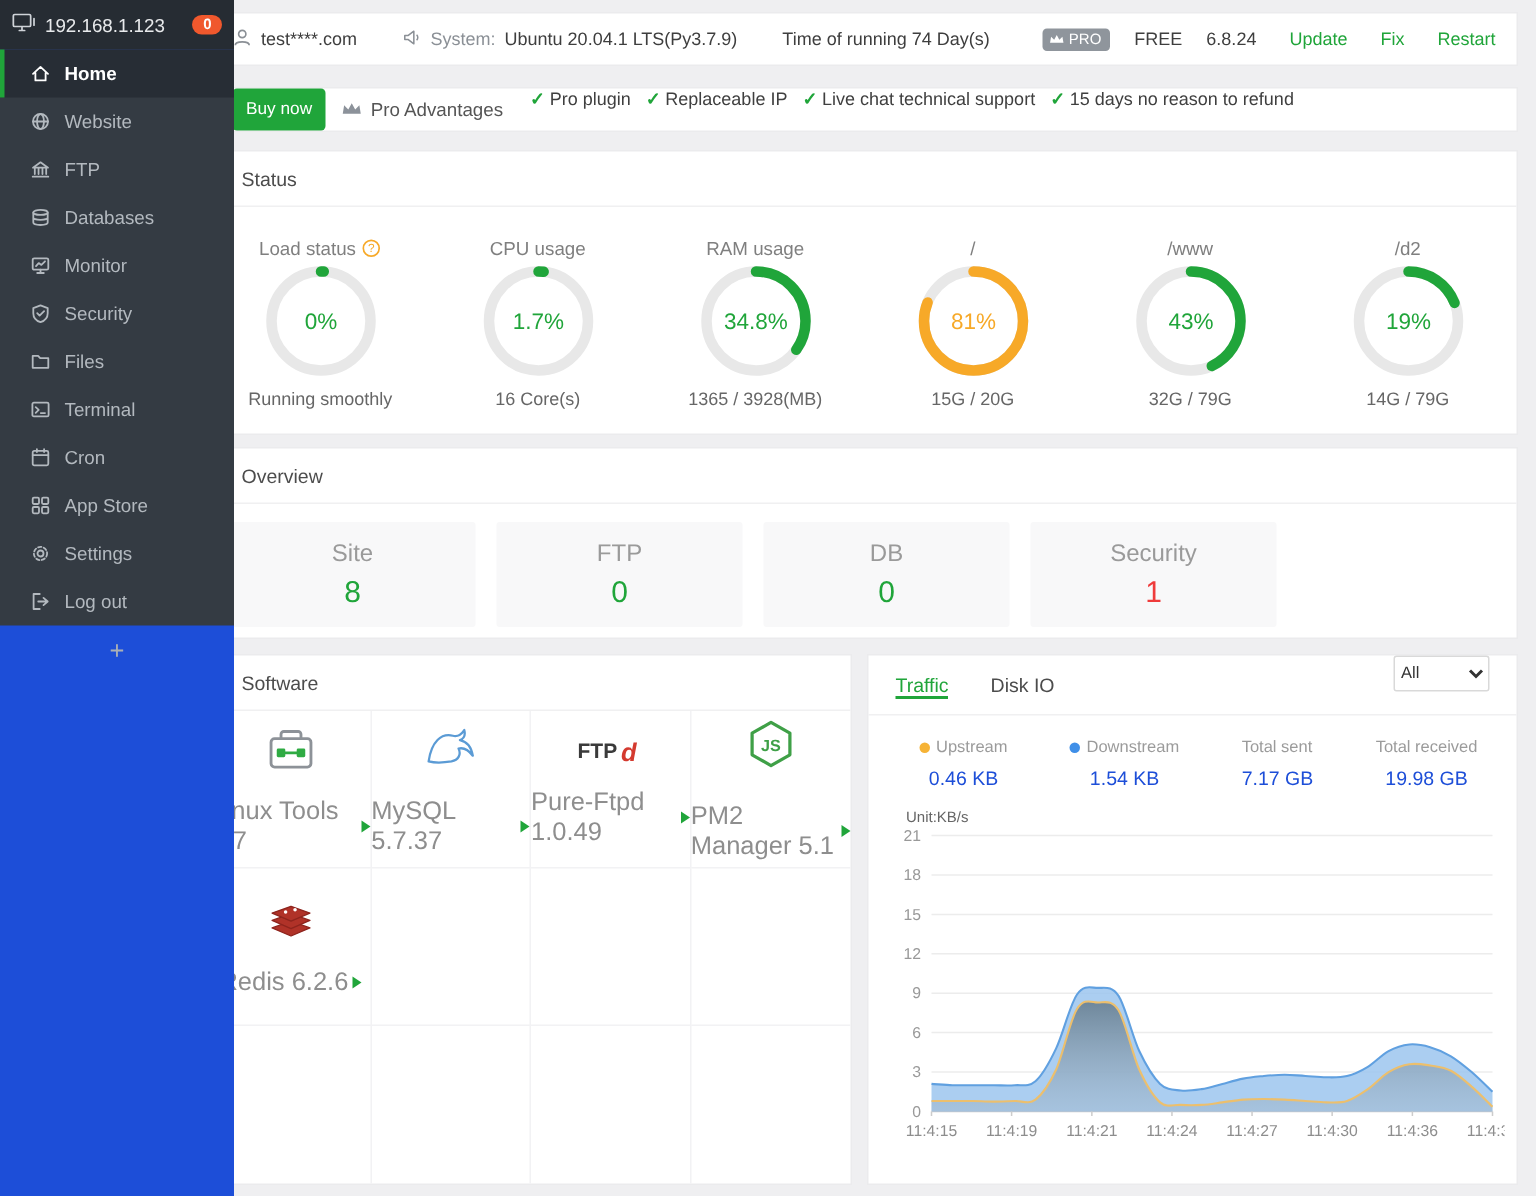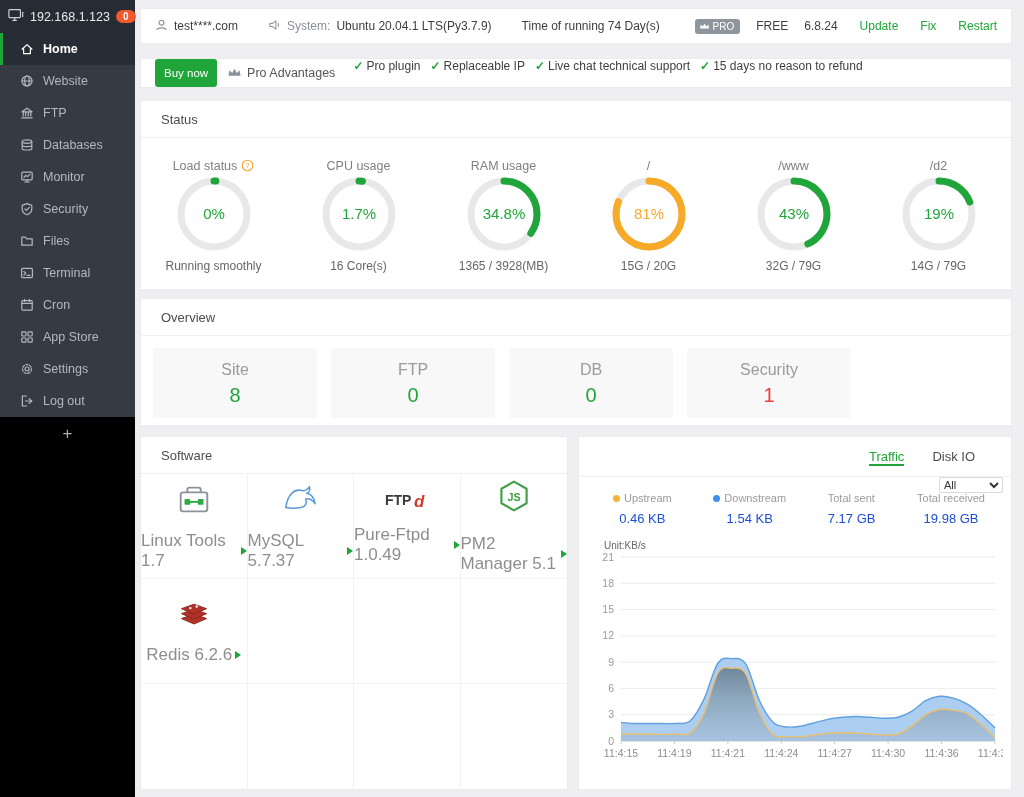--- a/index.html
+++ b/index.html
@@ -1,20 +1,20 @@
 <!DOCTYPE html>
 <html><head>
 <meta charset="utf-8">
 <style>
   * { box-sizing: border-box; margin: 0; padding: 0; }
   html,body { width:1024px; height:797px; overflow:hidden; }
   body { font-family:"Liberation Sans", sans-serif; background:#efeff1; font-size:12px; color:#444; }
 
   
-  .sidebar { position:fixed; left:0; top:0; bottom:0; width:135px; background:#000000; z-index:5; }
+  .sidebar { position:fixed; left:0; top:0; bottom:0; width:156px; background:#1d4ed8; z-index:5; }
   .sb-header { height:33px; background:#262c33; display:flex; align-items:center; padding:0 8px; gap:6px; color:#e8eaec; font-size:12.5px; cursor:pointer; }
   .sb-header .ip { flex:1; white-space:nowrap; }
   .badge { background:#f0582d; color:#fff; font-size:10px; border-radius:9px; padding:1px 7px; font-weight:bold; }
   .sb-menu { background:#343b43; }
   .sb-item { height:32px; display:flex; align-items:center; gap:9px; padding-left:17px; color:#b3b9bf; font-size:12.5px; cursor:pointer; border-left:3px solid transparent; }
   .sb-item.active { background:#272d35; color:#fff; border-left-color:#20a53a; font-weight:bold; }
   .sb-item .icn { width:14px; height:14px; display:inline-flex; }
   .sb-item svg { stroke:currentColor; fill:none; stroke-width:1.2; stroke-linecap:round; stroke-linejoin:round; }
   .sb-add { height:34px; display:flex; align-items:center; justify-content:center; color:#aab0b6; font-size:17px; cursor:pointer; }
 
@@ -64,21 +64,21 @@
   
   .app-grid { display:grid; grid-template-columns:repeat(4,1fr); }
   .app-cell { height:105px; border-right:1px solid #f2f2f4; border-bottom:1px solid #f2f2f4; display:flex; flex-direction:column; align-items:center; justify-content:center; }
   .app-cell:nth-child(4n) { border-right:none;gap:8px; }
   .app-cell:nth-child(n+9) { border-bottom:none; }
   .app-cell.filled { cursor:pointer; }
   .app-name { color:#8e8e8e; font-size:17px; margin-top:9px; display:flex; align-items:center; }
   .play { width:0; height:0; border-left:6px solid #20a53a; border-top:4px solid transparent; border-bottom:4px solid transparent; margin-left:3px; }
 
   
-  .tab-row { height:40px; border-bottom:1px solid #f0f0f1; display:flex; align-items:flex-end; padding:0 8px;flex-direction:column; }
+  .tab-row { height:40px; border-bottom:1px solid #f0f0f1; display:flex; align-items:flex-start; padding:0 18px; }
   .tab { margin-right:28px; height:40px; line-height:40px; font-size:13px; color:#4c4c4c; cursor:pointer; border-bottom:2px solid transparent; }
   .tab.active { color:#20a53a; border-bottom-color:#20a53a; }
   .tab-row select { margin-left:auto; height:24px; width:64px; font-size:11px; color:#333; border:1px solid #d9d9d9; border-radius:2px; background:#fff; font-family:inherit; }
   .stat-row { display:flex; padding:15px 26px 4px 34px; justify-content:space-between; }
   .stat { text-align:center; }
   .stat-label { font-size:11px; color:#9b9b9b; display:flex; align-items:center; gap:4px; }
   .dot { width:7px; height:7px; border-radius:50%; display:inline-block; }
   .stat-value { font-size:13px; color:#1d4ed8; margin-top:7px; }
   .unit-label { font-size:10px; color:#666; padding-left:25px; margin-top:10px; }
   .chart-wrap { padding:0 10px; }

